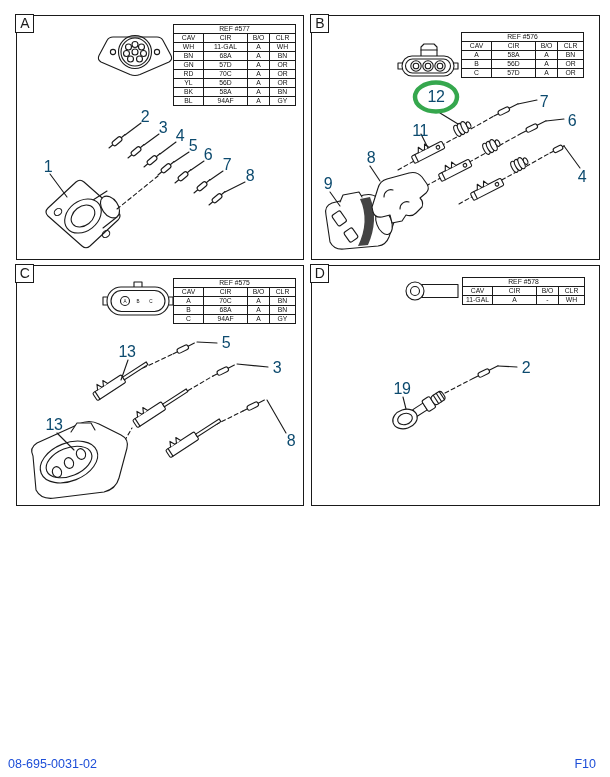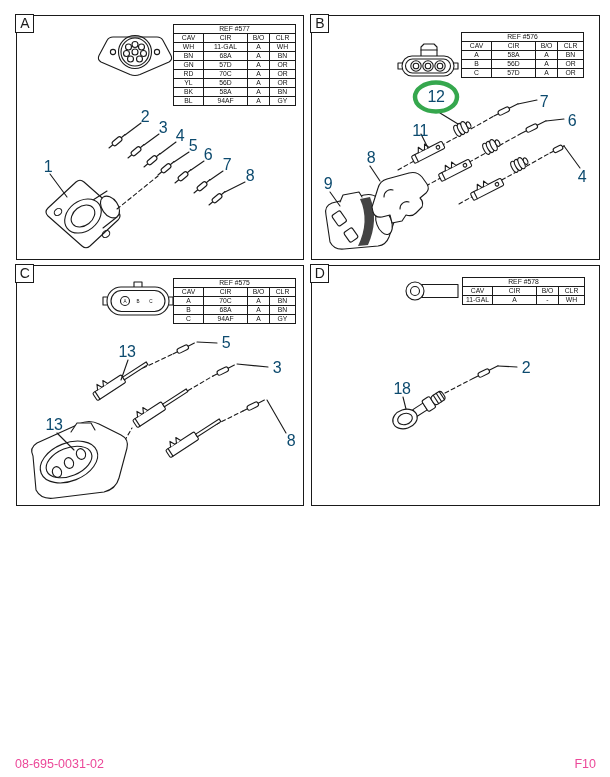--- a/index.html
+++ b/index.html
@@ -13,21 +13,21 @@
                line-height:17px;text-align:center;z-index:3;}
   .ref-table{position:absolute;border-collapse:collapse;background:#fff;z-index:2;
              border:1.6px solid #1a1a1a;}
   .ref-table th,.ref-table td{border:1px solid #1a1a1a;font-weight:400;
              font-size:6.8px;line-height:8px;height:8px;padding:0 1px;
              text-align:center;white-space:nowrap;color:#111;}
   .col-cav{width:30px}.col-cir{width:44px}.col-bo{width:22px}.col-clr{width:26px}
   .callout{position:absolute;transform:translate(-50%,-50%);font-size:16px;
            color:#0c4a6e;z-index:4;letter-spacing:-0.5px;}
   .svgtxt{fill:#111;stroke:none;font-size:4.6px;font-family:"Liberation Sans",sans-serif;}
-  .footer{position:absolute;bottom:6px;font-size:12.5px;color:#ec4899;margin-left:7px;}
+  .footer{position:absolute;bottom:6px;font-size:12.5px;color:#1d4ed8;}
   .footer.left{left:8px}.footer.right{right:14px}
 </style>
 </head>
 <body>
 
 <div class="page">
 
   <section class="panel" style="left:16px;top:15px;width:286px;height:243px">
     <svg width="286" height="243" viewBox="0 0 286 243">
       <defs>
@@ -460,19 +460,19 @@
       </thead>
       <tbody>
         <tr>
             <td>11-GAL</td>
             <td>A</td>
             <td>-</td>
             <td>WH</td>
           </tr>
       </tbody>
     </table>
-    <div class="callout" style="left:90px;top:123px">18</div>
+    <div class="callout" style="left:90px;top:123px">19</div>
     <div class="callout" style="left:214px;top:102px">2</div>
   </section>
 
   <div class="footer left">08-695-0031-02</div>
   <div class="footer right">F10</div>
 </div>
 
 </body></html>

